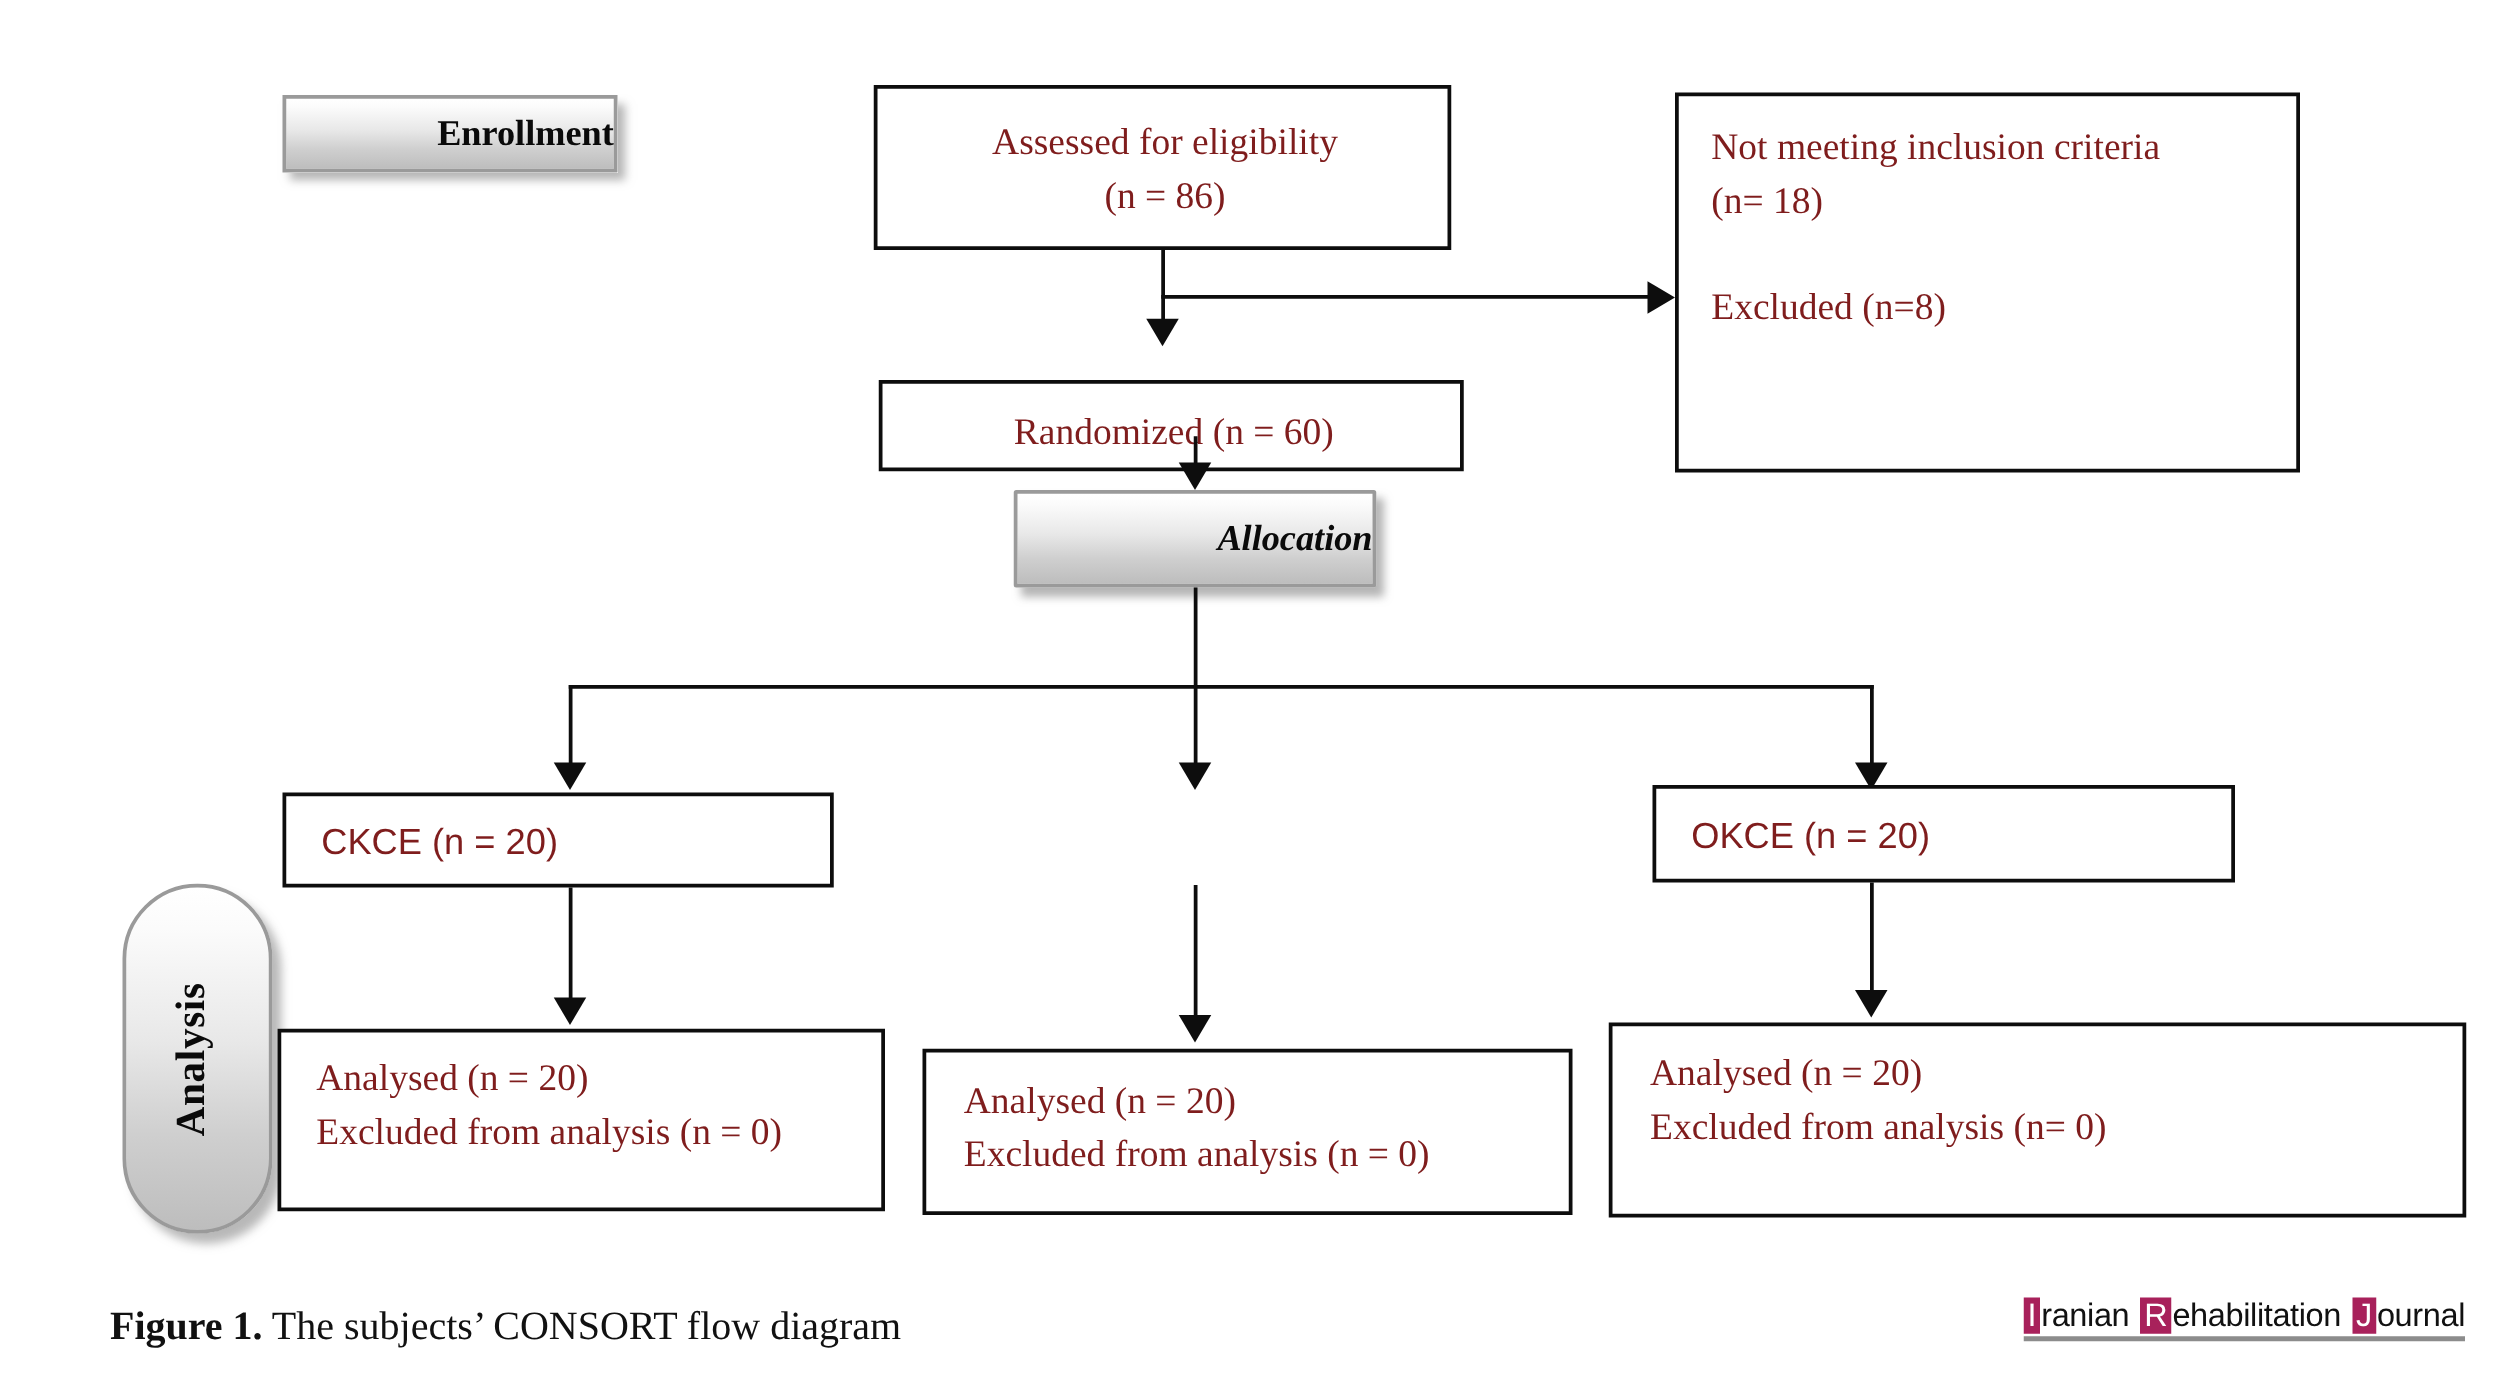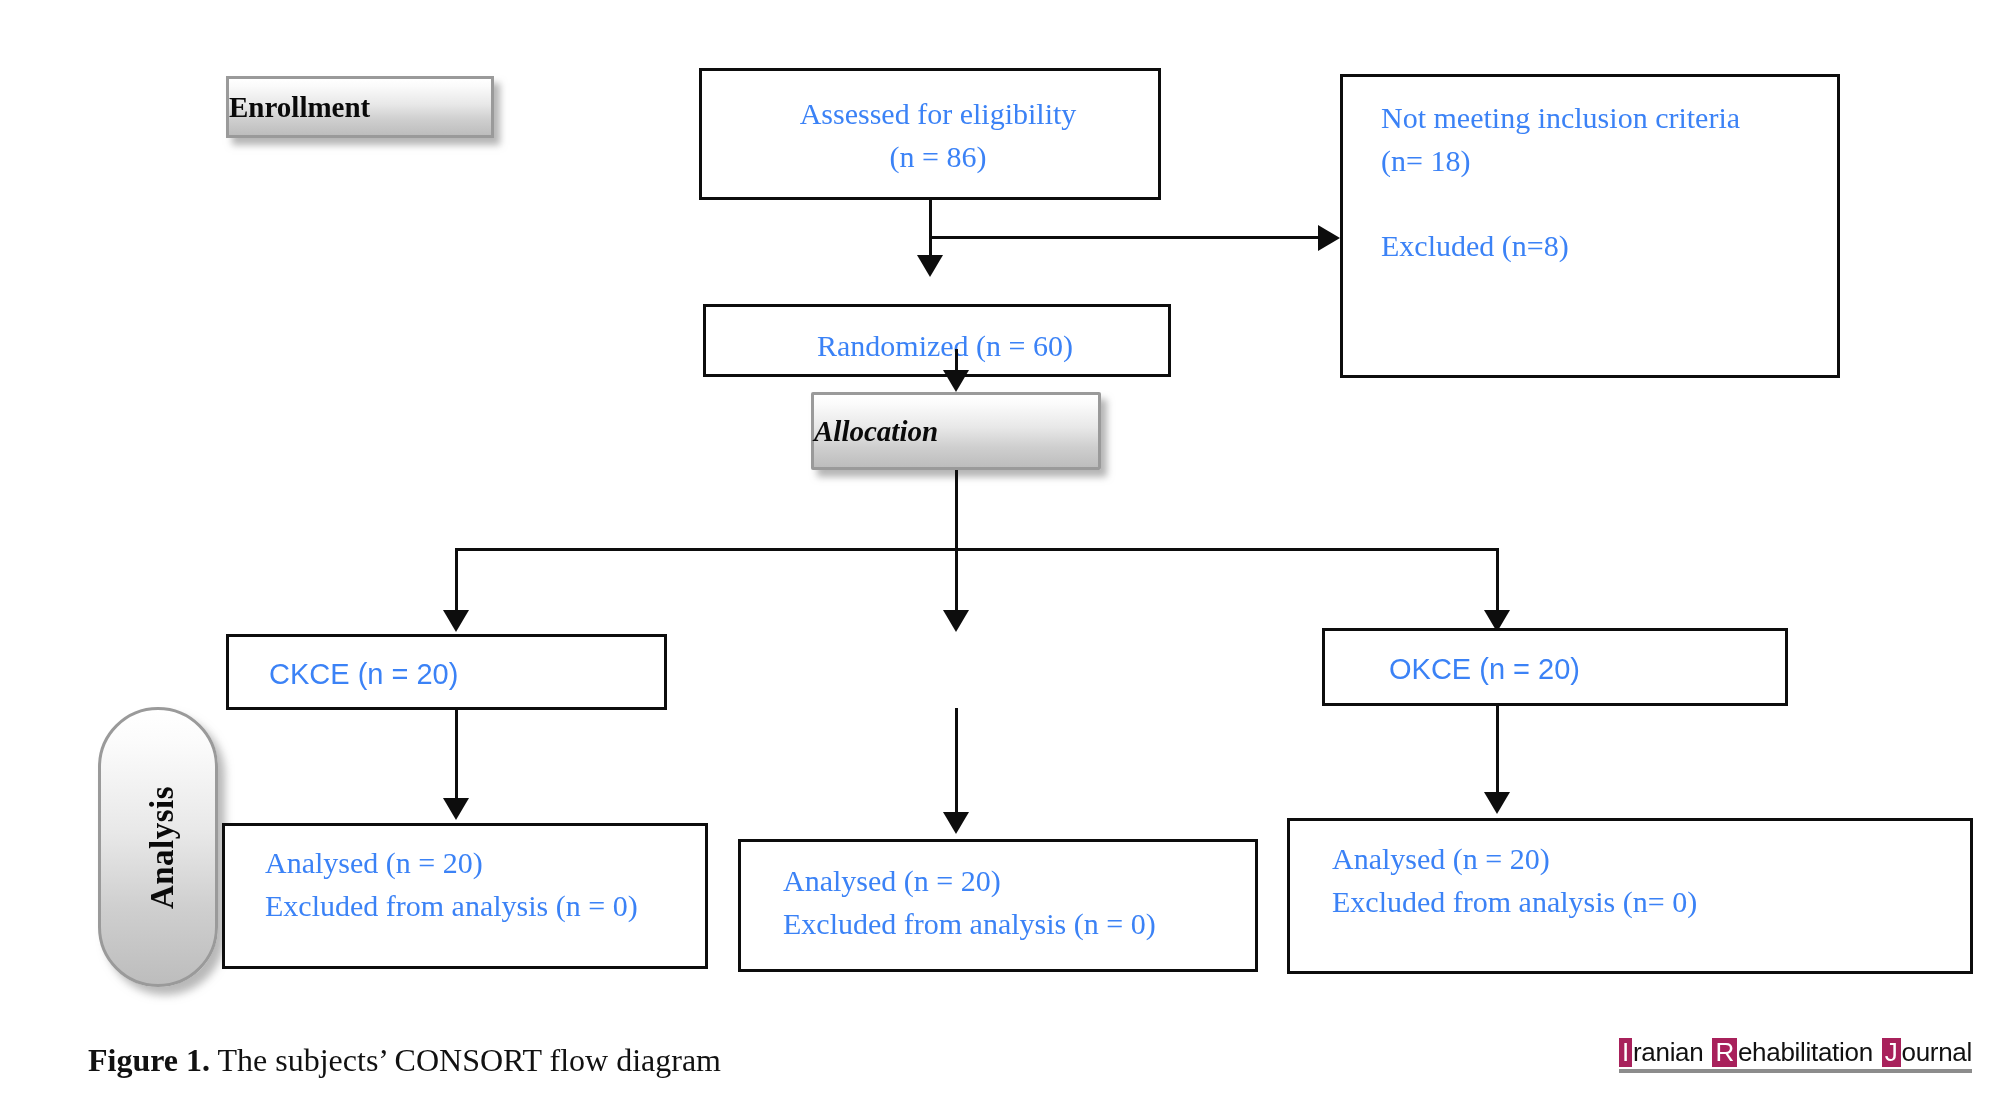--- a/index.html
+++ b/index.html
@@ -19,40 +19,40 @@
   }
   
   .fbox {
     position: absolute;
     box-sizing: border-box;
     border: 3px solid #0d0d0d;
     background: #ffffff;
   }
   .fbox .txt {
     position: absolute;
-    left: 16px; right: 0;
+    left: 4px; right: 0;
     font-family: "Liberation Serif", serif;
     font-size: 30px;
     line-height: 1.42;
-    color: #3b82f6;
+    color: #7f1d1d;
     white-space: pre-line;
   }
   .txt-center { text-align: center; }
   .txt-left   { text-align: left; }
 
   
   .stage {
     position: absolute;
     box-sizing: border-box;
     border: 3px solid #9a9a9a;
     background: linear-gradient(to bottom, #ffffff 0%, #fbfbfb 12%, #e8e8e8 45%, #cfcfcf 72%, #bdbdbd 100%);
     box-shadow: 6px 7px 7px rgba(120,120,120,0.55);
     display: flex;
     align-items: center;
-    justify-content: flex-start;
+    justify-content: flex-end;
     font-family: "Liberation Serif", serif;
     font-weight: bold;
     font-size: 29px;
     color: #0a0a0a;
   }
   .stage.rounded { border-radius: 2px; font-style: italic; }
   .stage.pill {
     border-radius: 70px;
     box-shadow: 7px 8px 8px rgba(125,125,125,0.55);
   }
@@ -183,21 +183,21 @@
 
   <div class="vline" style="left:1496px; top:548px; height:68px;"></div>
   <div class="arrow-down" style="left:1484px; top:610px;"></div>
 
   <div class="fbox sans" style="left:226px; top:634px; width:441px; height:76px;">
     <div class="txt txt-left" style="top:17px; padding:0 24px;">CKCE (n = 20)</div>
   </div>
 
 
   <div class="fbox sans" style="left:1322px; top:628px; width:466px; height:78px;">
-    <div class="txt txt-left" style="top:18px; padding:0 24px;margin-left:24px;">OKCE (n = 20)</div>
+    <div class="txt txt-left" style="top:18px; padding:0 24px;">OKCE (n = 20)</div>
   </div>
 
   <div class="vline" style="left:455px; top:710px; height:94px;"></div>
   <div class="arrow-down" style="left:443px; top:798px;"></div>
 
   <div class="vline" style="left:955px; top:708px; height:110px;"></div>
   <div class="arrow-down" style="left:943px; top:812px;"></div>
 
   <div class="vline" style="left:1496px; top:706px; height:92px;"></div>
   <div class="arrow-down" style="left:1484px; top:792px;"></div>

